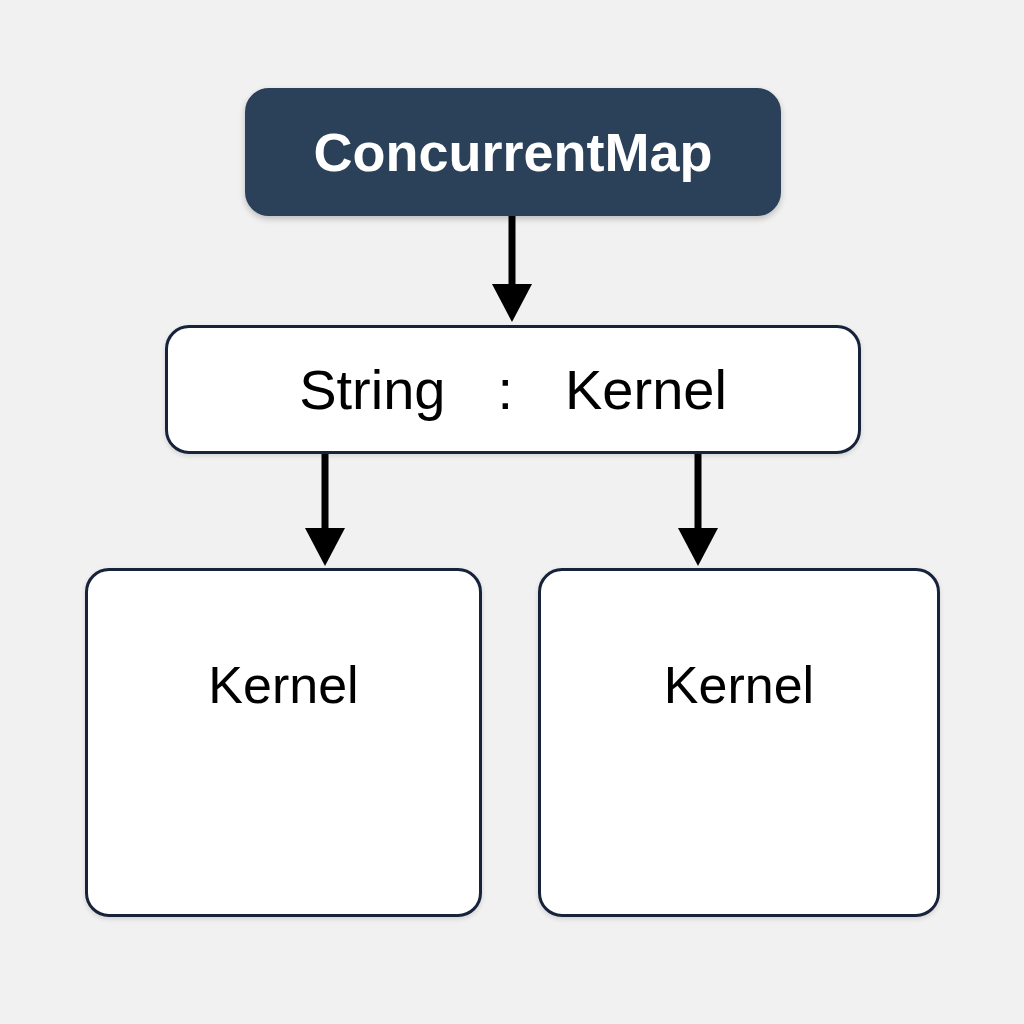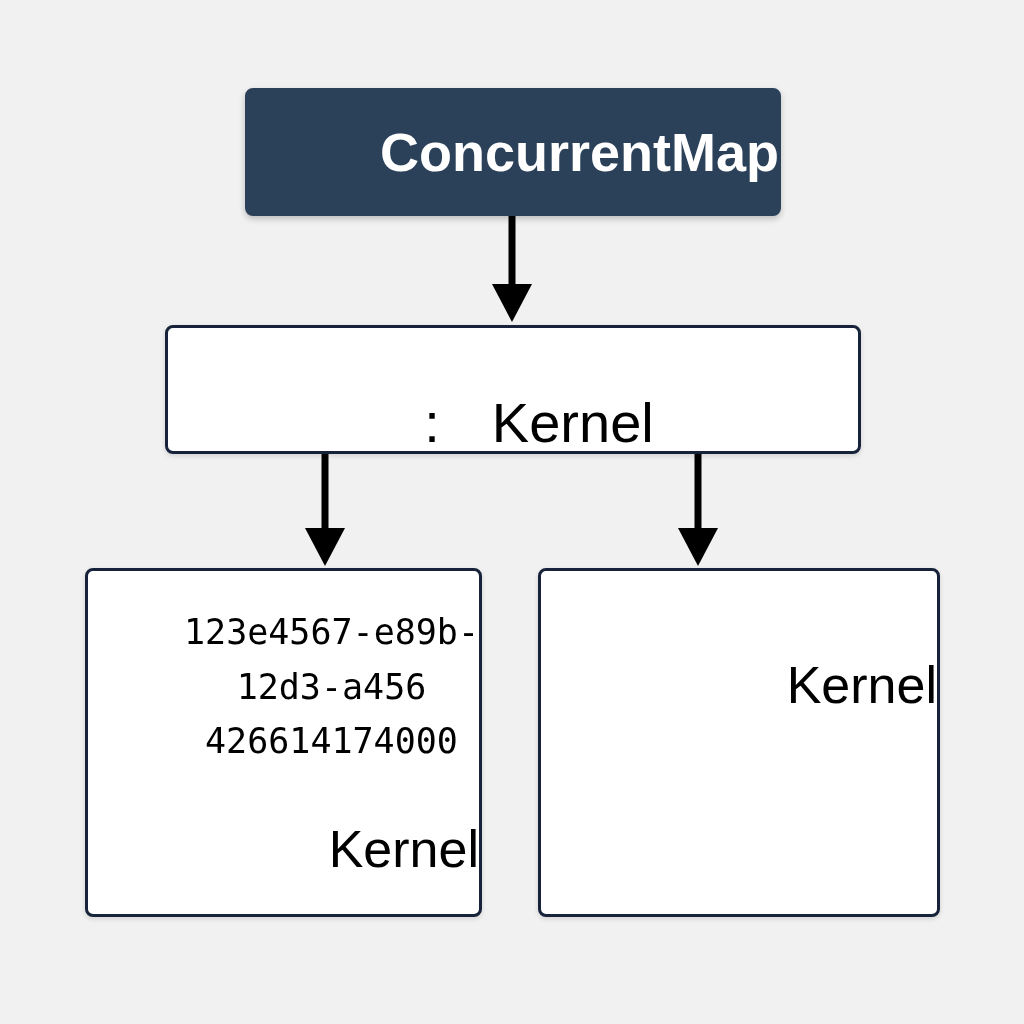--- a/index.html
+++ b/index.html
@@ -27,24 +27,24 @@
     top: 0;
     width: 1024px;
     height: 1024px;
     pointer-events: none;
   }
 
   
   .node {
     position: absolute;
     box-sizing: border-box;
-    border-radius: 8px;
+    border-radius: 24px;
     display: flex;
     flex-direction: column;
-    align-items: flex-end;
+    align-items: center;
     justify-content: center;
   }
 
   
   .node.root {
     left: 245px;
     top: 88px;
     width: 536px;
     height: 128px;
     background: #2b4159;
@@ -141,29 +141,27 @@
       <polygon points="698,566 678,528 718,528" fill="#000000"></polygon>
     </g>
   </svg>
 
   <div class="node root">
     <div class="root-label">ConcurrentMap</div>
   </div>
 
   <div class="node entry">
     <div class="entry-row">
+      <span class="entry-key">String</span>
       <span class="entry-sep">:</span>
       <span class="entry-value">Kernel</span>
     </div>
   </div>
 
   <div class="node leaf left">
-    <div class="leaf-uuid">123e4567-e89b-
-12d3-a456
-426614174000</div>
     <div class="leaf-type">Kernel</div>
   </div>
 
   <div class="node leaf right">
     <div class="leaf-type">Kernel</div>
   </div>
 
 </div>
 
 </body></html>

